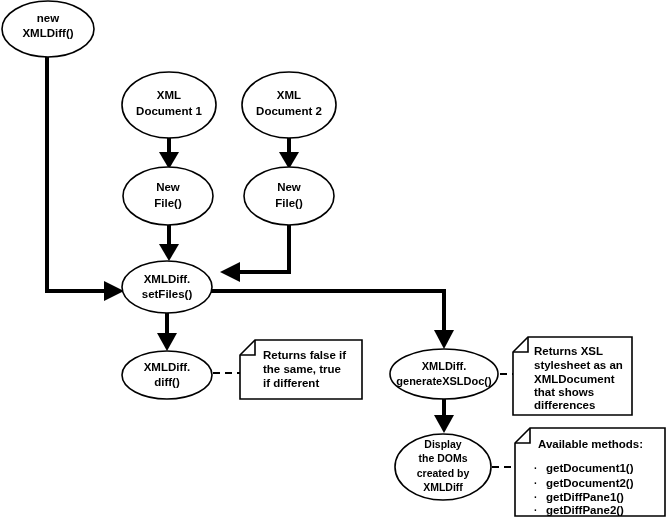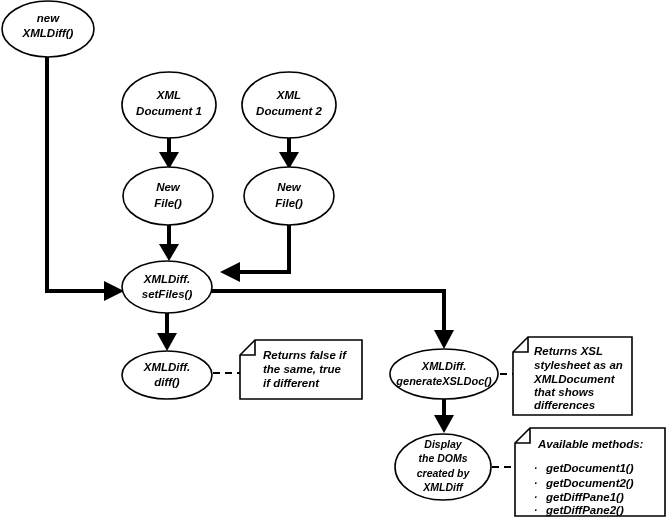--- a/index.html
+++ b/index.html
@@ -9,21 +9,20 @@
   }
   body {
     font-family: "Liberation Sans", sans-serif;
   }
   #canvas {
     position: relative;
     width: 668px;
     height: 521px;
     background: #ffffff;
     overflow: hidden;
-    font-style: italic;
   }
   svg.layer {
     position: absolute;
     left: 0;
     top: 0;
     width: 668px;
     height: 521px;
   }
   .node-text {
     font-family: "Liberation Sans", sans-serif;

